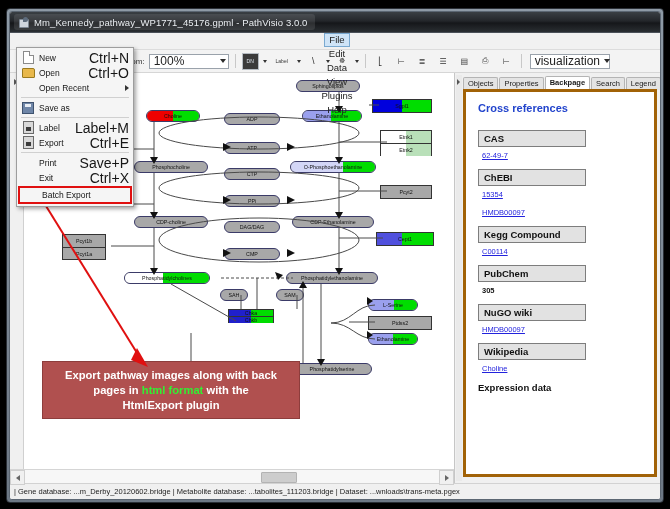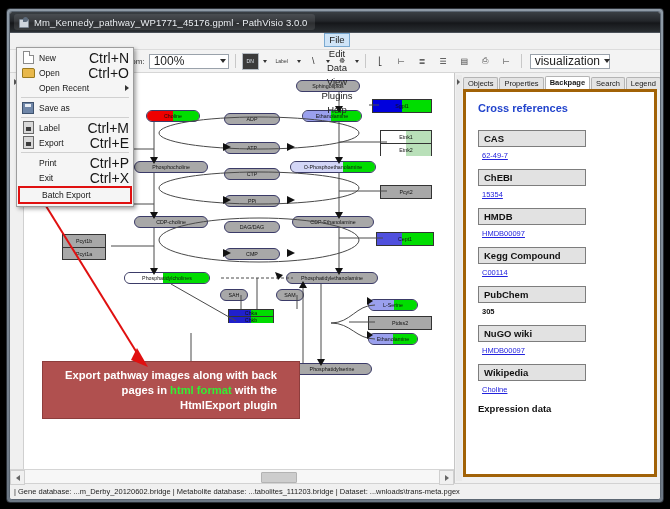--- a/index.html
+++ b/index.html
@@ -111,21 +111,21 @@
   .ic-saveas:after{content:"";position:absolute;left:2px;top:1px;width:6px;height:3px;background:#e9eef5;}
   .ic-imp,.ic-exp{width:9px;height:11px;background:#d9d9d9;border:1px solid #6a6a6a;position:relative;}
   .ic-imp:after,.ic-exp:after{content:"";position:absolute;left:2px;top:5px;width:5px;height:4px;background:#3c3c3c;}
 
   
   #redarrow{position:absolute;left:0;top:0;width:444px;height:410px;pointer-events:none;z-index:30;}
 
   
   #callout{position:absolute;left:18px;top:288px;width:256px;height:56px;
     background:#b0504f;border:1px solid #8d3d3c;z-index:31;
-    display:flex;align-items:center;justify-content:center;text-align:right;}
+    display:flex;align-items:center;justify-content:center;text-align:center;}
   #callout .ct{color:#fff;font-size:11.2px;font-weight:bold;line-height:15px;padding:0 6px;}
   #callout .hl{color:#33ee33;}
 
   
   .node{position:absolute;box-sizing:border-box;display:flex;align-items:center;
     justify-content:center;font-size:5.3px;color:#111;text-align:center;line-height:7px;
     font-family:"Liberation Sans",sans-serif;}
   .metab{background:#a8a8a8;border:1px solid #3b3b68;border-radius:9px;}
   .metab .lbl{position:relative;z-index:3;}
   .grad{position:absolute;left:0;top:0;right:0;bottom:0;border-radius:8px;overflow:hidden;}
@@ -473,21 +473,20 @@
         <div id="bp">
           <div id="bpinner">
             <div id="xrefTitle">Cross references</div>
 
             <div class="xbox">CAS</div>
             <div class="xval"><a href="#">62-49-7</a></div>
 
             <div class="xbox">ChEBI</div>
             <div class="xval"><a href="#">15354</a></div>
 
-            <div class="xbox">HMDB</div>
             <div class="xval"><a href="#">HMDB00097</a></div>
 
             <div class="xbox">Kegg Compound</div>
             <div class="xval"><a href="#">C00114</a></div>
 
             <div class="xbox">PubChem</div>
             <div class="xval plain">305</div>
 
             <div class="xbox">NuGO wiki</div>
             <div class="xval"><a href="#">HMDB00097</a></div>
@@ -532,34 +531,34 @@
           </span>
         <span class="ml">Save as</span>
         <span class="mk"></span>
       </div>
       <div class="msep"></div>
       <div class="mrow">
         <span class="mi">
             <i class="ic-imp"></i>
           </span>
         <span class="ml">Label</span>
-        <span class="mk">Ctrl+M</span>
+        <span class="mk">Label+M</span>
       </div>
       <div class="mrow">
         <span class="mi">
             <i class="ic-exp"></i>
           </span>
         <span class="ml">Export</span>
         <span class="mk">Ctrl+E</span>
       </div>
       <div class="msep"></div>
       <div class="mrow">
         <span class="mi"></span>
         <span class="ml">Print</span>
-        <span class="mk">Ctrl+P</span>
+        <span class="mk">Save+P</span>
       </div>
       <div class="mrow">
         <span class="mi"></span>
         <span class="ml">Exit</span>
         <span class="mk">Ctrl+X</span>
       </div>
       <div class="mrow" id="batchrow">
         <span class="mi"></span>
         <span class="ml">Batch Export</span>
       </div>

